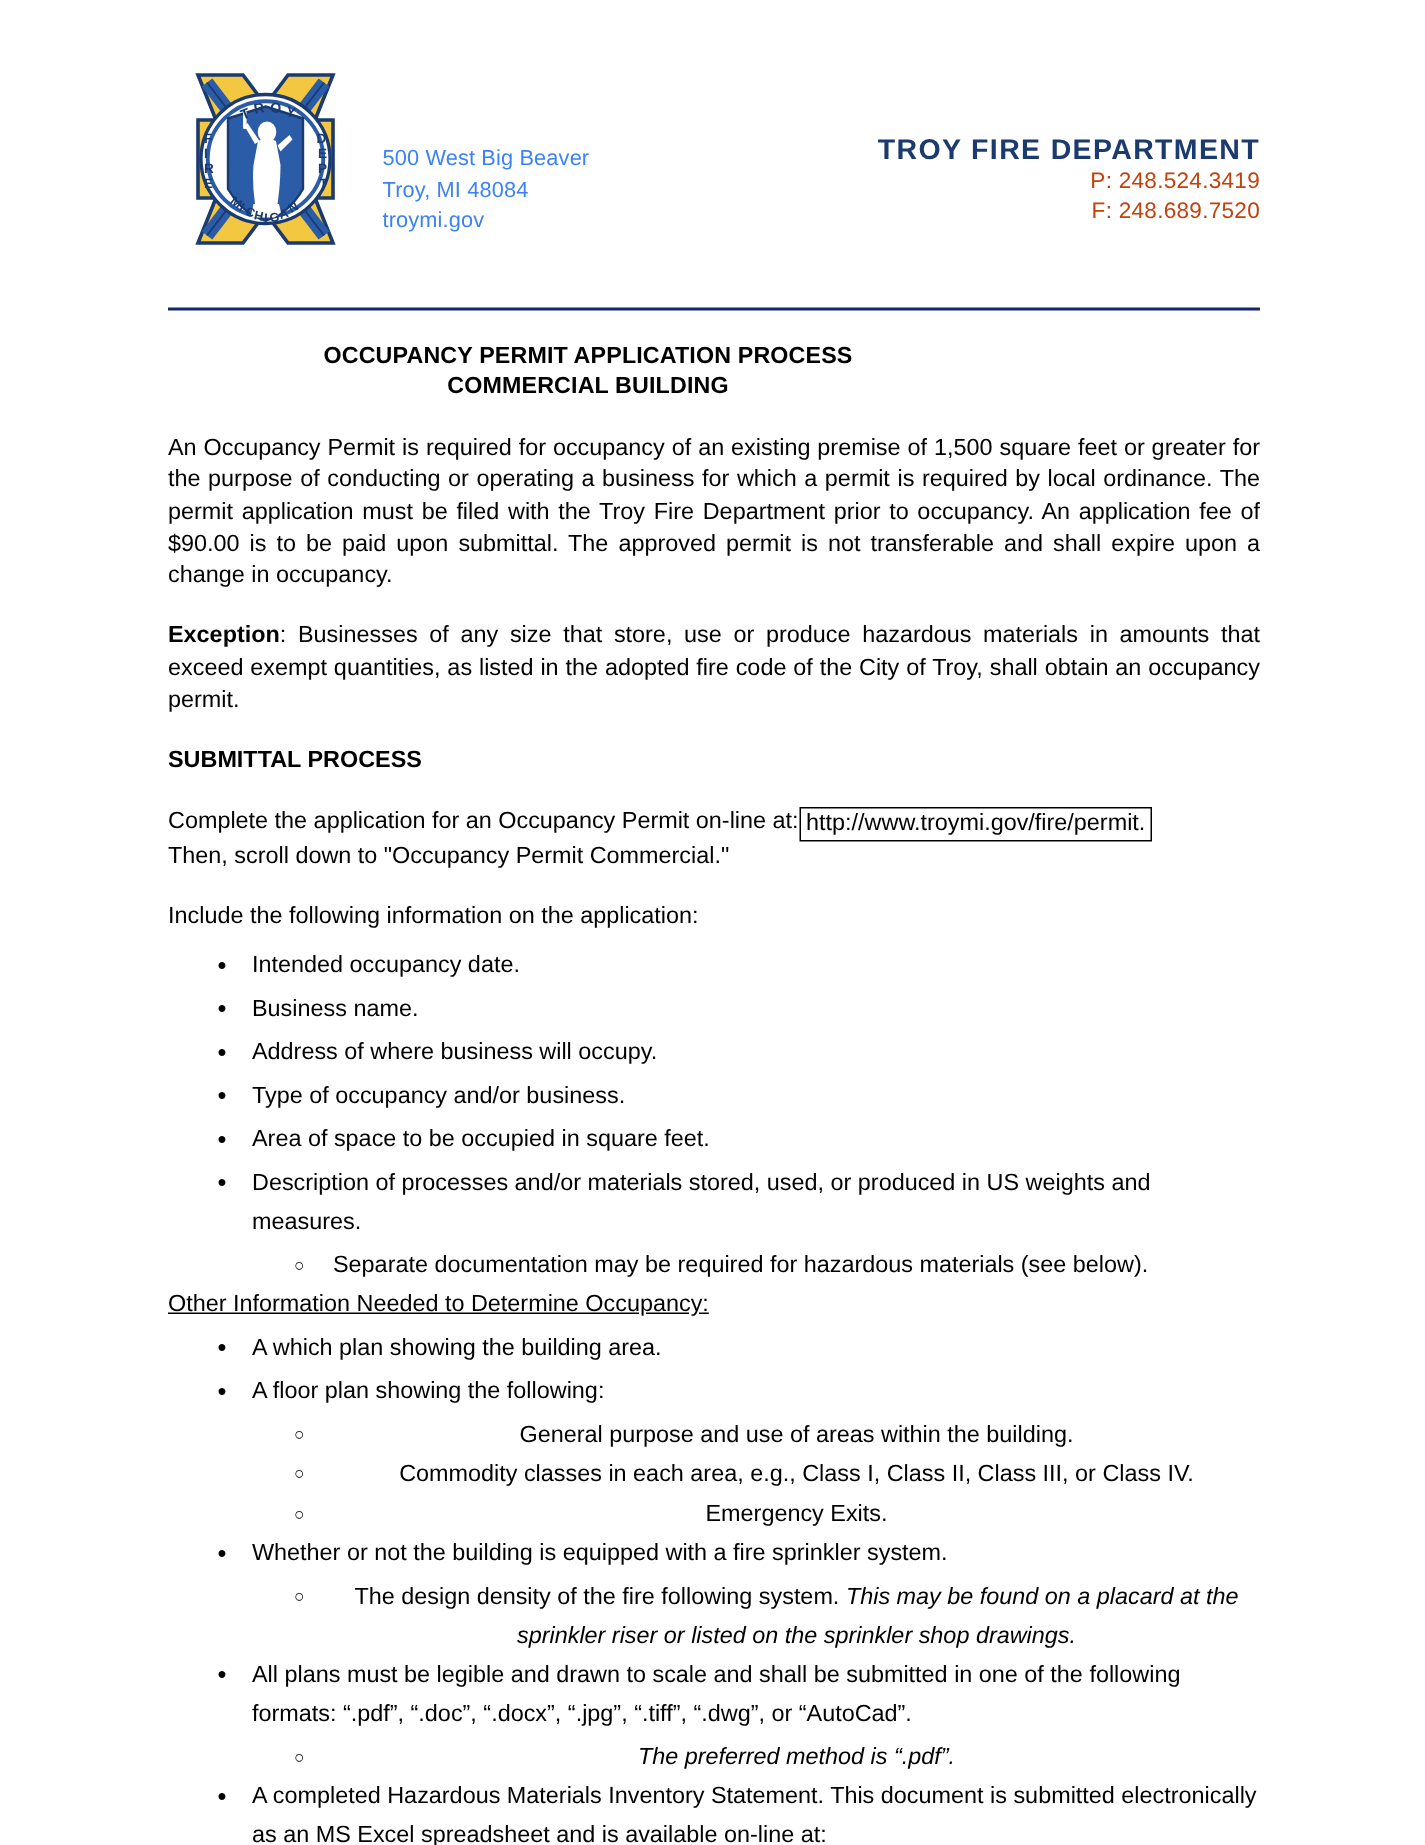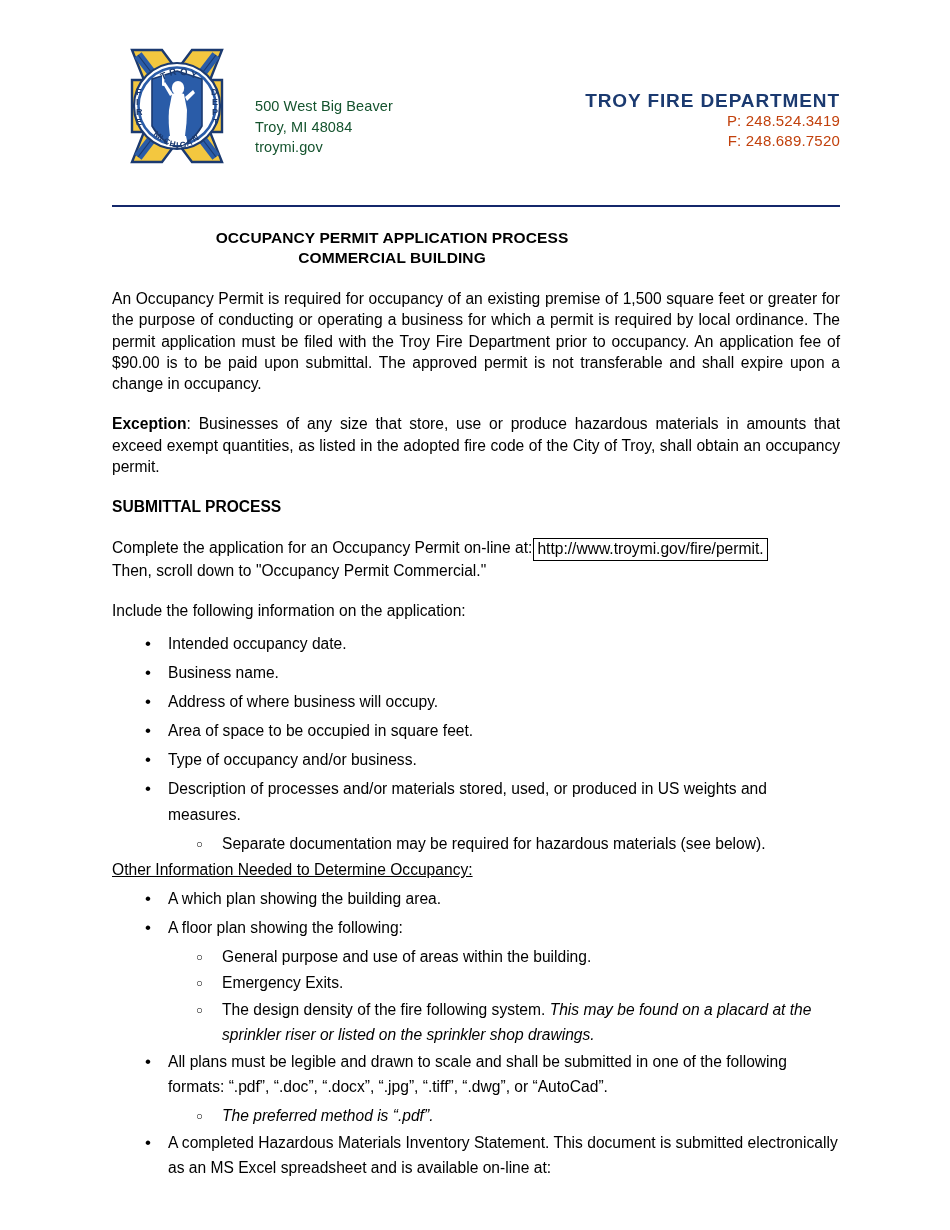--- a/index.html
+++ b/index.html
@@ -37,21 +37,21 @@
     top: 44px;
     width: 118px;
     height: 124px;
   }
   .address-block {
     position: absolute;
     left: 255px;
     top: 96px;
     line-height: 20.5px;
     font-size: 14.5px;
-    color: #14532d;
+    color: #3b82f6;
     letter-spacing: 0.1px;
     white-space: nowrap;
   }
   .address-block div { white-space: nowrap; }
 
   .dept-block {
     position: absolute;
     right: 110px;
     top: 90px;
     text-align: right;
@@ -169,20 +169,21 @@
   ul.lvl2 > li::before {
     content: "\25CB";
     position: absolute;
     left: 84px;
     top: 0;
     font-size: 11.5px;
     line-height: 26.5px;
   }
   ul.lvl2.nested {
     margin-left: 0;
+    text-align: center;
   }
 
   .plain-line {
     margin: 0 0 3px 0;
     line-height: 25.5px;
     text-decoration: underline;
   }
 
   em.it { font-style: italic; }
 
@@ -303,41 +304,45 @@
     <p class="section-head">SUBMITTAL PROCESS</p>
 
     <p class="url-line"><span>Complete the application for an Occupancy Permit on-line at:</span><span class="url-box">http://www.troymi.gov/fire/permit.</span><br><span>Then, scroll down to "Occupancy Permit Commercial."</span></p>
 
     <p class="lead-in">Include the following information on the application:</p>
 
     <ul class="lvl1">
       <li>Intended occupancy date.</li>
       <li>Business name.</li>
       <li>Address of where business will occupy.</li>
+      <li>Type of occupancy and/or business.</li>
       <li>Area of space to be occupied in square feet.</li>
-      <li>Type of occupancy and/or business.</li>
       <li>Description of processes and/or materials stored, used, or produced in US weights and measures.</li>
     </ul>
 
     <ul class="lvl2">
       <li>Separate documentation may be required for hazardous materials (see below).</li>
     </ul>
 
     <p class="plain-line">Other Information Needed to Determine Occupancy:</p>
 
     <ul class="lvl1">
       <li>A which plan showing the building area.</li>
       <li>A floor plan showing the following:</li>
     </ul>
 
     <ul class="lvl2 nested">
       <li>General purpose and use of areas within the building.</li>
+      <li>Commodity classes in each area, e.g., Class I, Class II, Class III, or Class IV.</li>
       <li>Emergency Exits.</li>
     </ul>
 
+    <ul class="lvl1">
+      <li>Whether or not the building is equipped with a fire sprinkler system.</li>
+    </ul>
 
     <ul class="lvl2 nested">
       <li><span>The design density of the fire following system. </span><em class="it">This may be found on a placard at the sprinkler riser or listed on the sprinkler shop drawings.</em></li>
     </ul>
 
     <ul class="lvl1">
       <li>All plans must be legible and drawn to scale and shall be submitted in one of the following formats: “.pdf”, “.doc”, “.docx”, “.jpg”, “.tiff”, “.dwg”, or “AutoCad”.</li>
     </ul>
 
     <ul class="lvl2 nested">

